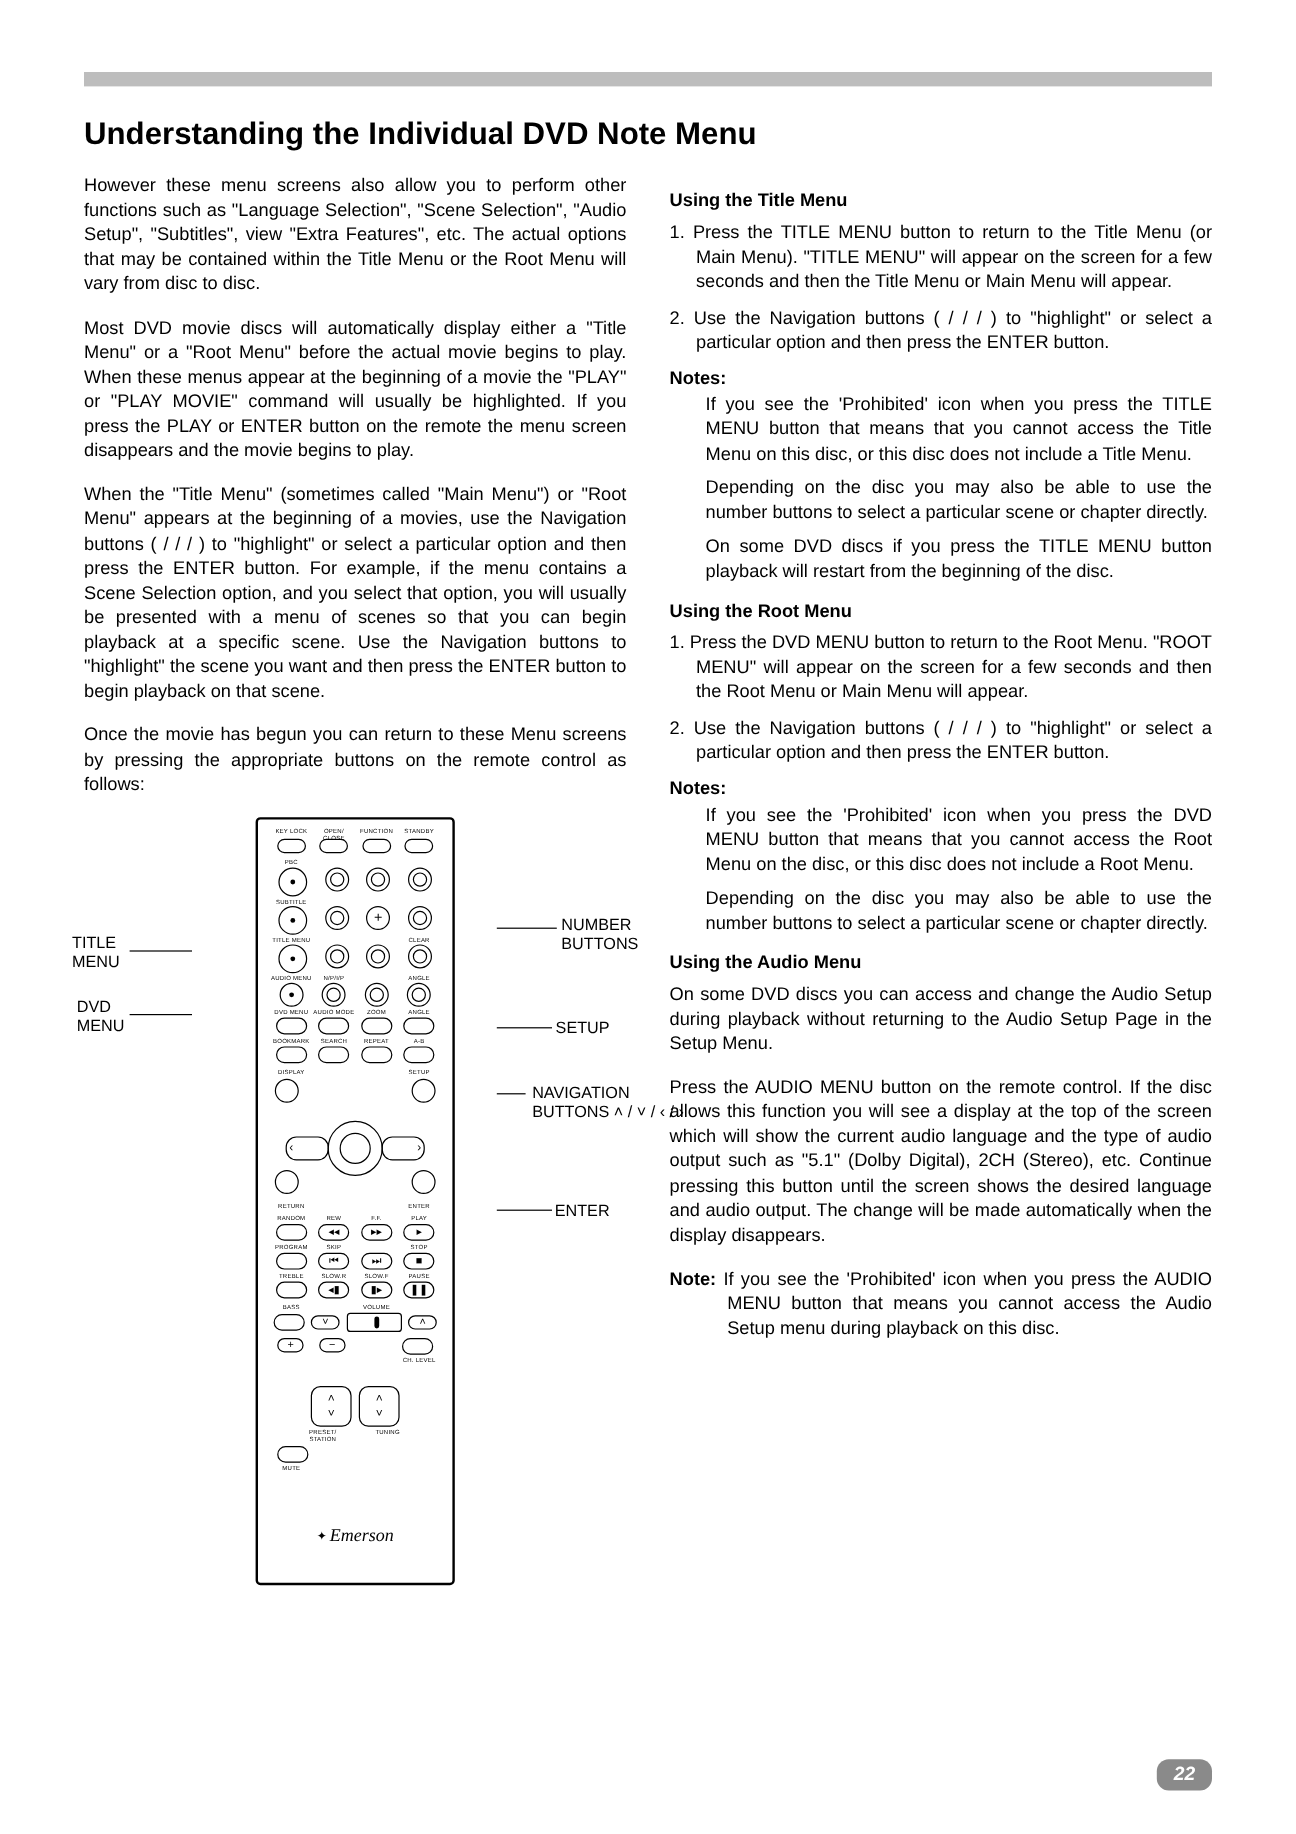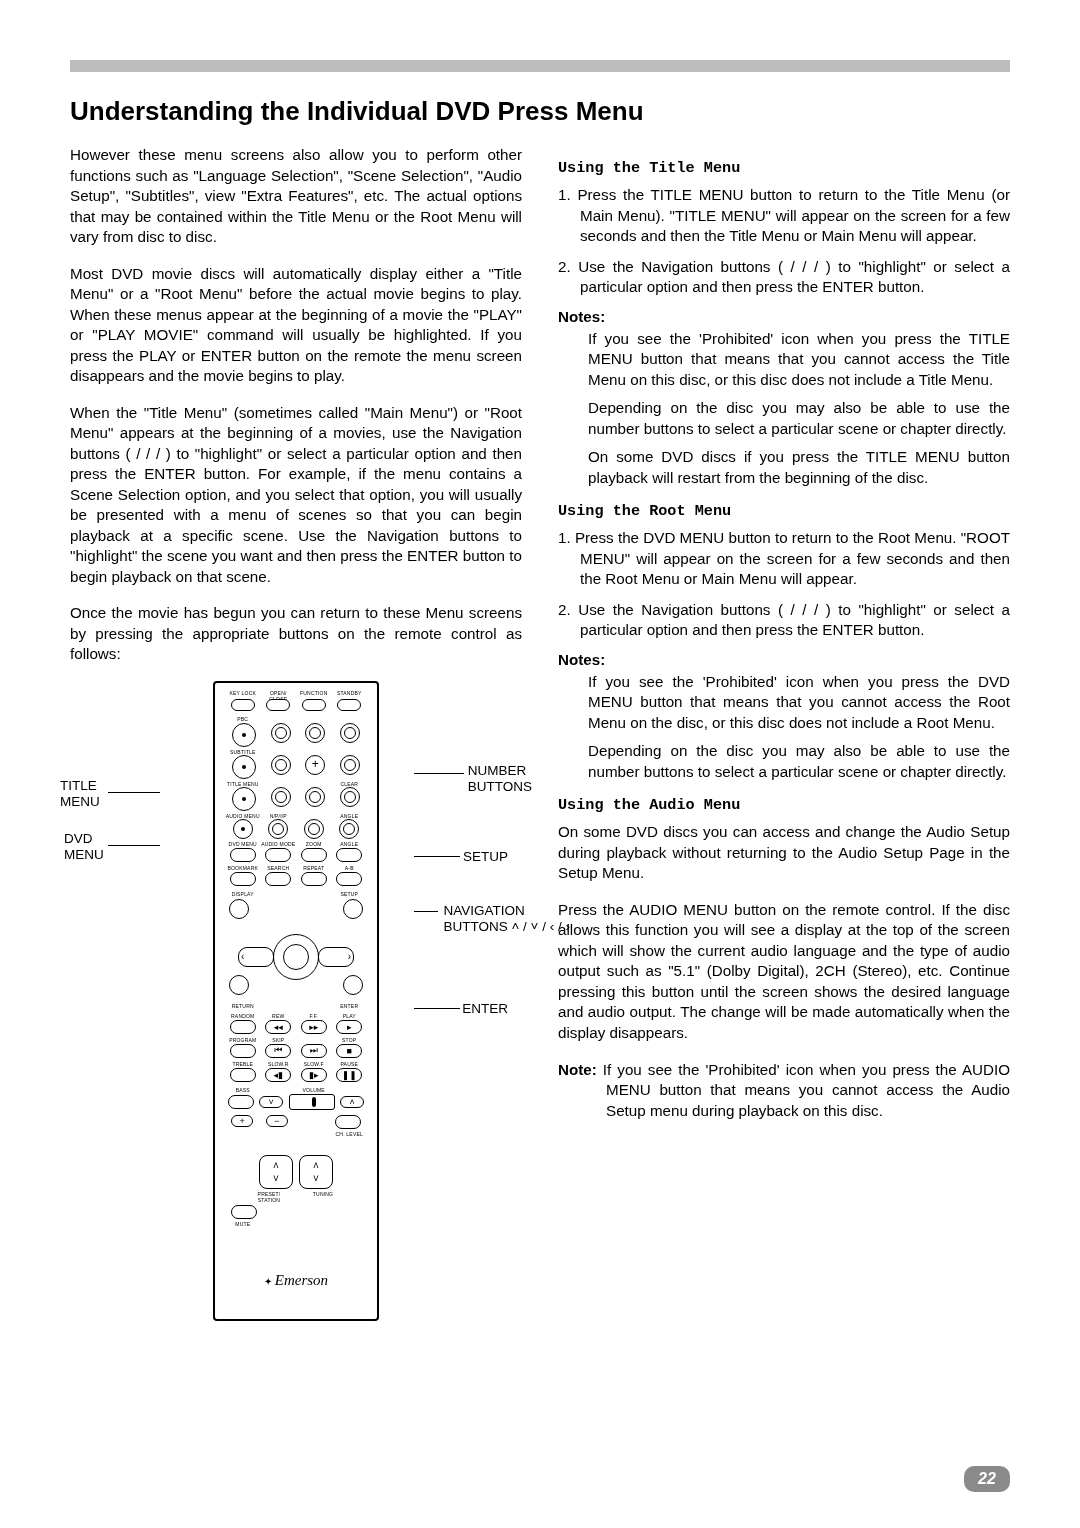--- a/index.html
+++ b/index.html
@@ -36,21 +36,20 @@
   .body-text {
     font-size: 15.2px;
     line-height: 1.35;
     text-align: justify;
     margin: 0 0 16px 0;
   }
   .sub-head {
     font-size: 15.2px;
     font-weight: bold;
     margin: 14px 0 8px 0;
-    font-family: Liberation Mono, monospace;
   }
   .list-item {
     font-size: 15.2px;
     line-height: 1.35;
     text-align: justify;
     margin: 0 0 10px 0;
     padding-left: 22px;
     text-indent: -22px;
   }
   .notes-label {
@@ -203,21 +202,21 @@
     justify-content: center;
     border-radius: 10px;
   }
 </style>
 </head>
 <body>
 
 <div class="page">
   <div class="top-bar"></div>
 
-  <h1 class="page-title">Understanding the Individual DVD Press Menu</h1>
+  <h1 class="page-title">Understanding the Individual DVD Note Menu</h1>
 
   <div class="columns">
 
     <div class="col">
       <p class="body-text">However these menu screens also allow you to perform other functions such as "Language Selection", "Scene Selection", "Audio Setup", "Subtitles", view "Extra Features", etc. The actual options that may be contained within the Title Menu or the Root Menu will vary from disc to disc.</p>
       <p class="body-text">Most DVD movie discs will automatically display either a "Title Menu" or a "Root Menu" before the actual movie begins to play. When these menus appear at the beginning of a movie the "PLAY" or "PLAY MOVIE" command will usually be highlighted. If you press the PLAY or ENTER button on the remote the menu screen disappears and the movie begins to play.</p>
       <p class="body-text">When the "Title Menu" (sometimes called "Main Menu") or "Root Menu" appears at the beginning of a movies, use the Navigation buttons (    /    /    /    ) to "highlight" or select a particular option and then press the ENTER button. For example, if the menu contains a Scene Selection option, and you select that option, you will usually be presented with a menu of scenes so that you can begin playback at a specific scene. Use the Navigation buttons to "highlight" the scene you want and then press the ENTER button to begin playback on that scene.</p>
       <p class="body-text">Once the movie has begun you can return to these Menu screens by pressing the appropriate buttons on the remote control as follows:</p>
 
       <div class="remote-area">

